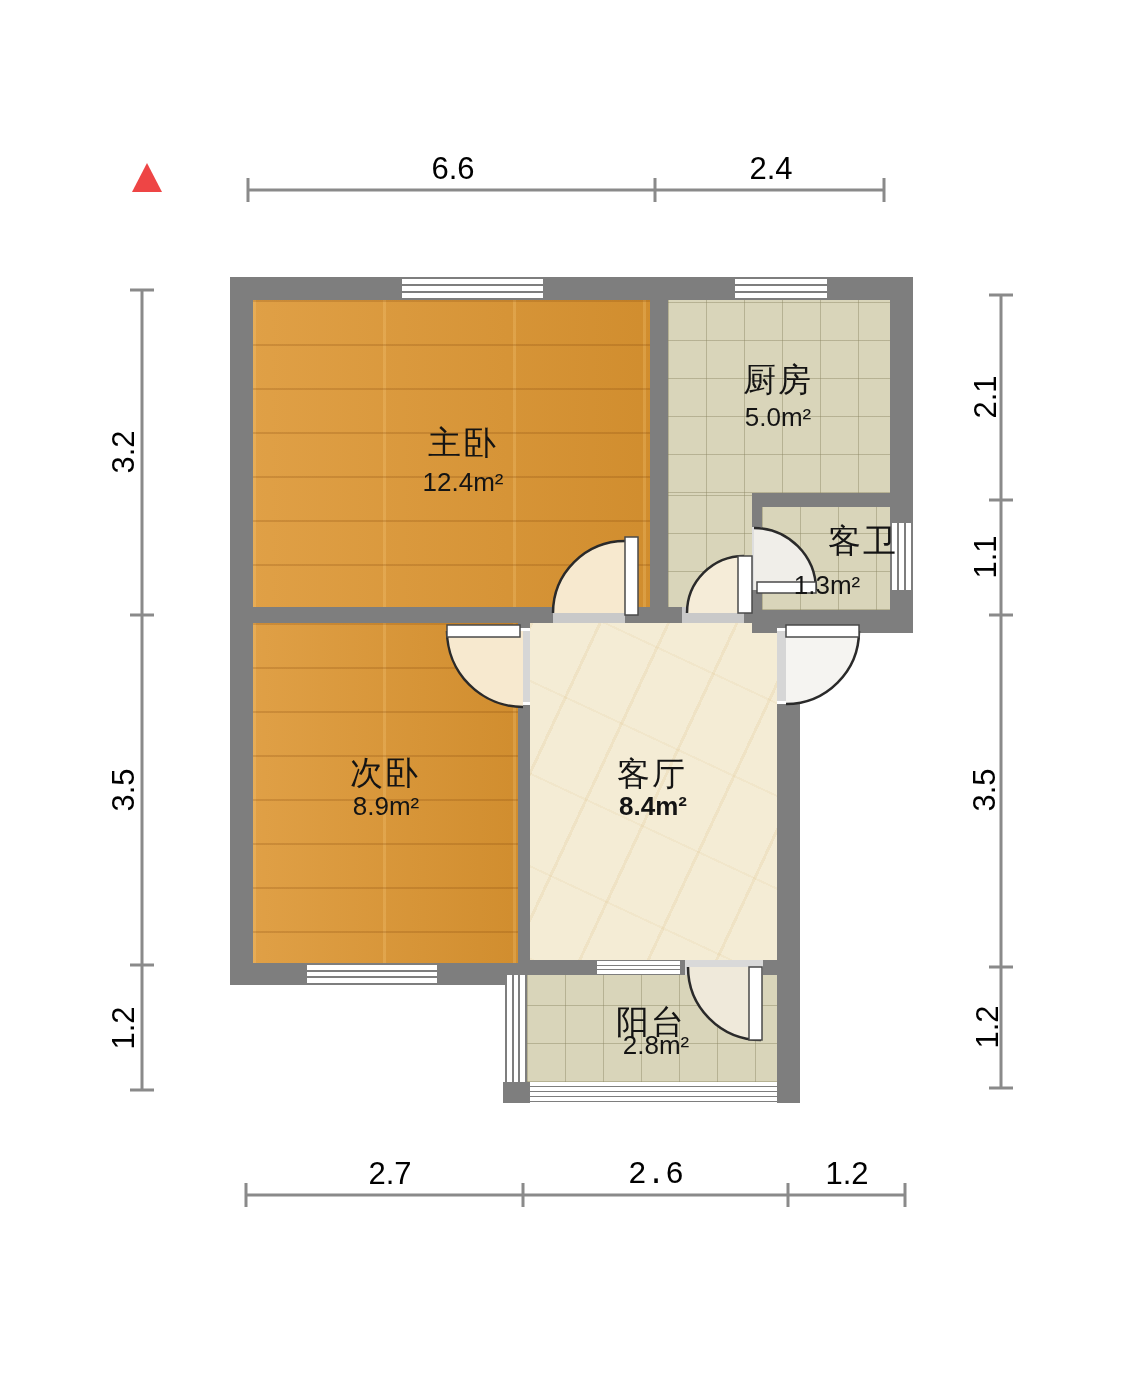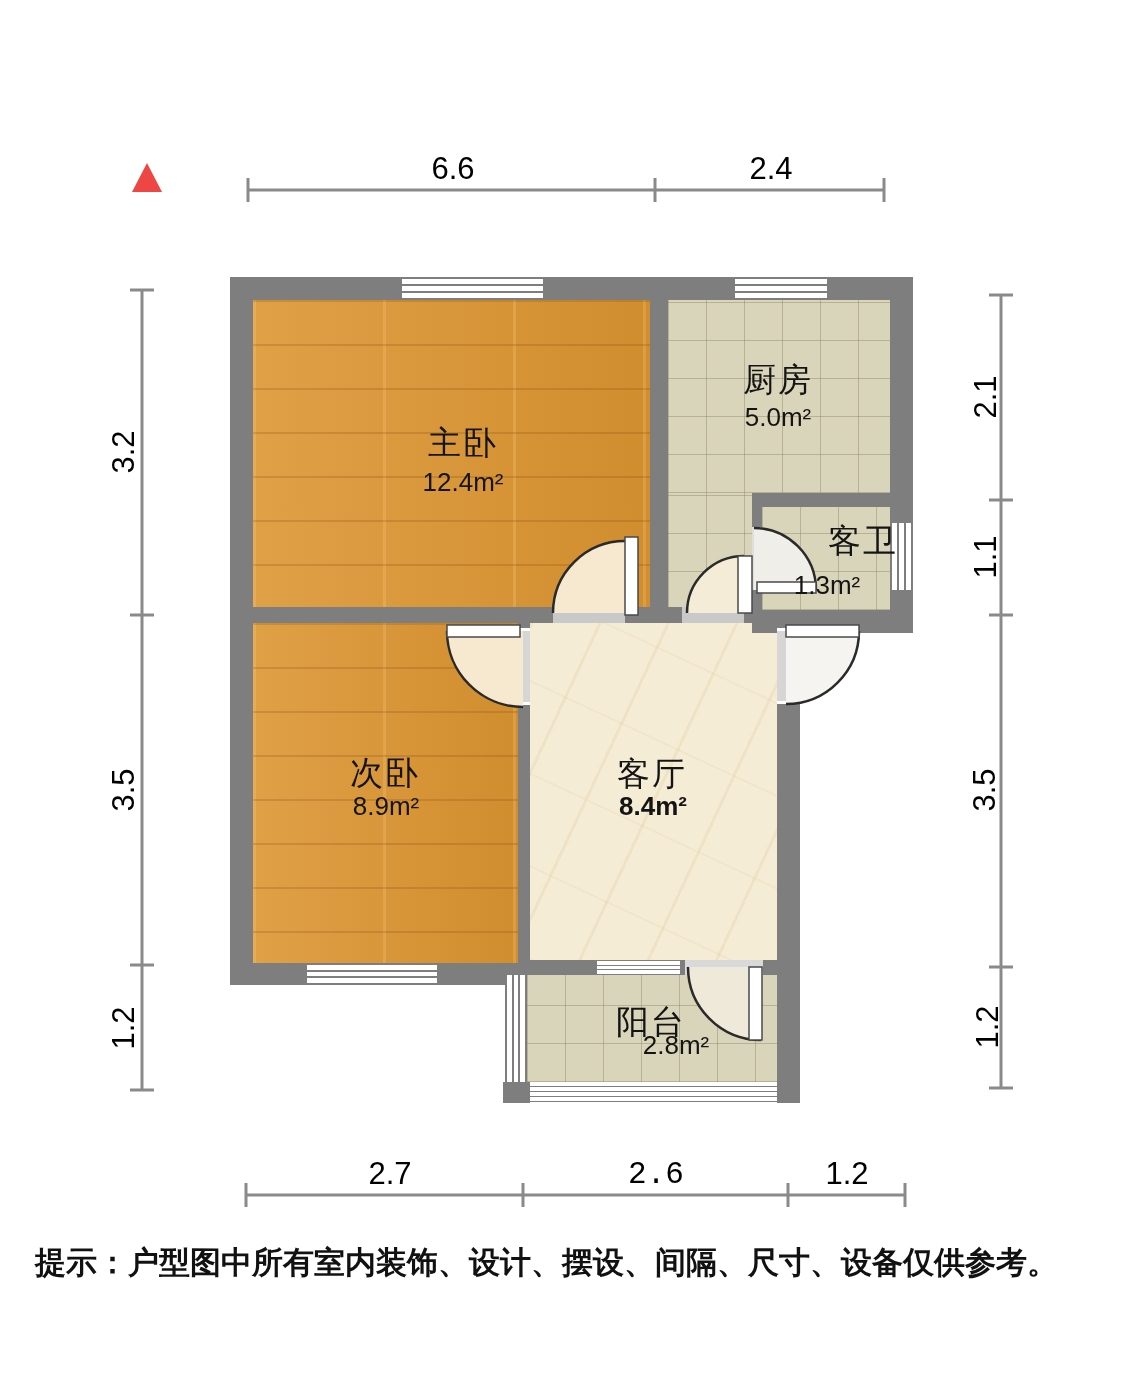--- a/index.html
+++ b/index.html
@@ -140,32 +140,31 @@
   <div class="lbl room-area" style="left:463px;top:482px;">12.4m²</div>
   <div class="lbl room-name" style="left:778px;top:380px;">厨房</div>
   <div class="lbl room-area" style="left:778px;top:417px;">5.0m²</div>
   <div class="lbl room-name" style="left:824px;top:541px;margin-left:39px;">客卫</div>
   <div class="lbl room-area" style="left:827px;top:573px;margin-top:12px;">1.3m²</div>
   <div class="lbl room-name" style="left:385px;top:773px;">次卧</div>
   <div class="lbl room-area" style="left:386px;top:806px;">8.9m²</div>
   <div class="lbl room-name" style="left:652px;top:774px;">客厅</div>
   <div class="lbl room-area" style="left:653px;top:806px;font-weight:bold;">8.4m²</div>
   <div class="lbl room-name" style="left:651px;top:1010px;margin-top:12px;">阳台</div>
-  <div class="lbl room-area" style="left:656px;top:1045px;margin-left:20px;">2.8m²</div>
+  <div class="lbl room-area" style="left:656px;top:1045px;">2.8m²</div>
 
   <div class="lbl dim" style="left:453px;top:169px;">6.6</div>
   <div class="lbl dim" style="left:771px;top:169px;">2.4</div>
   <div class="lbl dim" style="left:390px;top:1174px;">2.7</div>
   <div class="lbl dim" style="left:656px;top:1174px;font-family:Liberation Mono, monospace;">2.6</div>
   <div class="lbl dim" style="left:847px;top:1174px;">1.2</div>
   <div class="lbl dim dim-v" style="left:124px;top:452px;">3.2</div>
   <div class="lbl dim dim-v" style="left:124px;top:790px;">3.5</div>
   <div class="lbl dim dim-v" style="left:124px;top:1028px;">1.2</div>
   <div class="lbl dim dim-v" style="left:986px;top:397px;">2.1</div>
   <div class="lbl dim dim-v" style="left:986px;top:557px;">1.1</div>
   <div class="lbl dim dim-v" style="left:985px;top:790px;">3.5</div>
   <div class="lbl dim dim-v" style="left:988px;top:1027px;">1.2</div>
 
   <div class="footer">
-    <div>提示：户型图中所有室内装饰、设计、摆设、间隔、尺寸、设备仅供参考。</div>
   </div>
 
 </div>
 
 </body></html>

